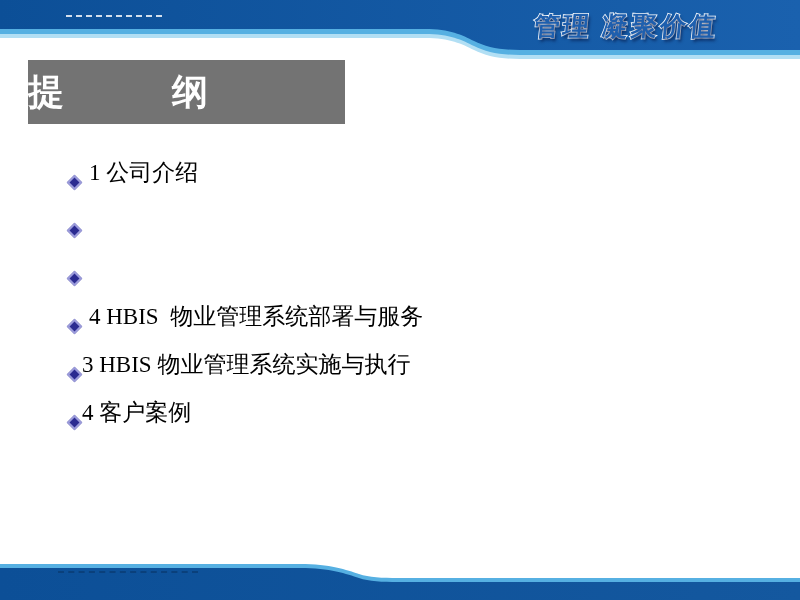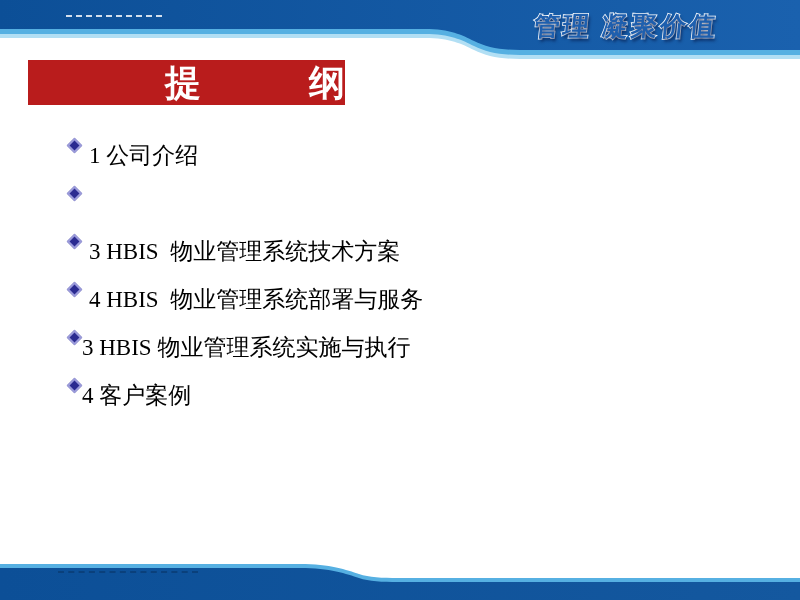--- a/index.html
+++ b/index.html
@@ -21,36 +21,36 @@
     font-size:26px;font-weight:bold;letter-spacing:3px;
     color:#1E5FAE;
     transform:skewX(-6deg);
     -webkit-text-stroke:1.6px #ffffff;
     paint-order:stroke fill;
     text-shadow:2px 3px 3px rgba(0,10,50,0.55);
     white-space:pre;
   }
   
   .title-box{
-    position:absolute;left:28px;top:60px;width:317px;height:45px;
-    background:#b91c1c;
-    display:flex;align-items:center;justify-content:flex-end;
+    position:absolute;left:28px;top:60px;width:317px;height:64px;
+    background:#737373;
+    display:flex;align-items:center;justify-content:flex-start;
   }
   .title-text{
     color:#ffffff;font-weight:bold;font-size:36px;
     white-space:pre;line-height:1;
     font-family:"Liberation Sans", sans-serif;
   }
   
   .outline{
     position:absolute;left:66px;top:140px;width:640px;
     list-style:none;margin:0;padding:0;
   }
   .outline li{
-    height:48px;display:flex;align-items:flex-start;
+    height:48px;display:flex;align-items:flex-end;
   }
   .diamond{
     flex:0 0 auto;
     width:7px;height:7px;
     background:#2B2B91;
     border:2.5px solid #9C9CDB;
     transform:rotate(45deg);
     margin:0 9px 0 3px;
   }
   .outline li.tight .diamond{margin-right:2px;}
@@ -94,21 +94,20 @@
   <ul class="outline">
     <li>
       <span class="diamond"></span>
       <span class="item-label">1 公司介绍</span>
     </li>
     <li>
       <span class="diamond"></span>
     </li>
     <li>
       <span class="diamond"></span>
-      <span class="item-label">3 HBIS  物业管理系统技术方案</span>
     </li>
     <li>
       <span class="diamond"></span>
       <span class="item-label">4 HBIS  物业管理系统部署与服务</span>
     </li>
     <li class="tight">
       <span class="diamond"></span>
       <span class="item-label">3 HBIS 物业管理系统实施与执行</span>
     </li>
     <li class="tight">

